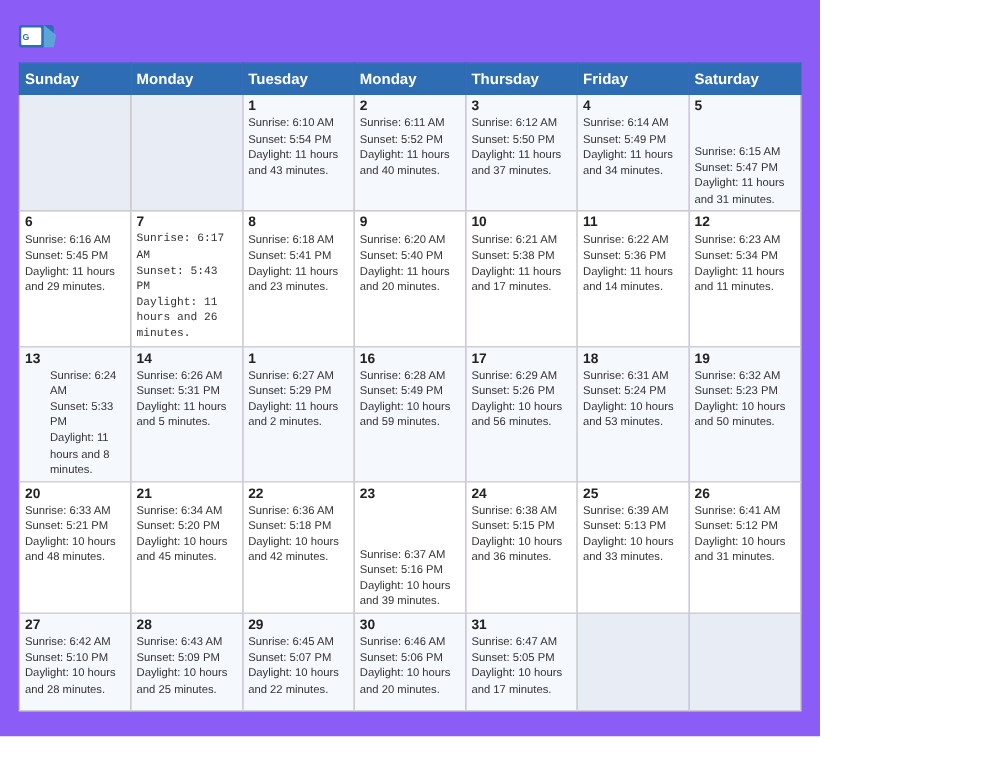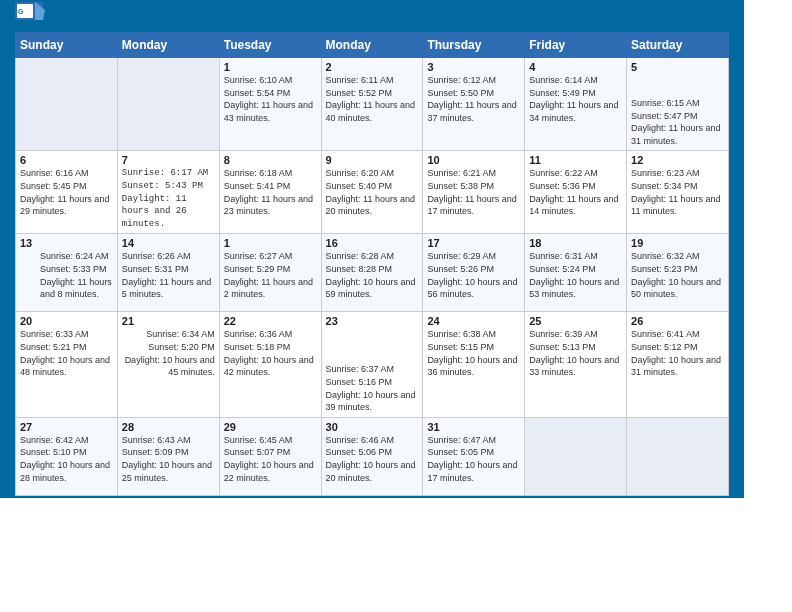--- a/index.html
+++ b/index.html
@@ -4,23 +4,23 @@
   <style>
     * { box-sizing: border-box; margin: 0; padding: 0; }
     body {
       font-family: Arial, sans-serif;
       background: #fff;
       width: 792px;
       height: 612px;
       overflow: hidden;
     }
     .container {
-      width: 744px;
-      padding: 2px 15px;
-      background: #0369a1;
+      width: 656px;
+      padding: 20px 15px;
+      background: #8b5cf6;
     }
     .header-row {
       display: flex;
       align-items: flex-start;
       justify-content: space-between;
       margin-bottom: 6px;
     }
     .logo {
       display: flex;
       align-items: center;
@@ -226,21 +226,21 @@
           </td>
           <td>
             <span class="day-num">1</span>
             <div class="day-info" style="white-space: pre-line;">Sunrise: 6:27 AM
 Sunset: 5:29 PM
 Daylight: 11 hours and 2 minutes.</div>
           </td>
           <td>
             <span class="day-num">16</span>
             <div class="day-info" style="white-space: pre-line;">Sunrise: 6:28 AM
-Sunset: 8:28 PM
+Sunset: 5:49 PM
 Daylight: 10 hours and 59 minutes.</div>
           </td>
           <td>
             <span class="day-num">17</span>
             <div class="day-info" style="white-space: pre-line;">Sunrise: 6:29 AM
 Sunset: 5:26 PM
 Daylight: 10 hours and 56 minutes.</div>
           </td>
           <td>
             <span class="day-num">18</span>
@@ -257,21 +257,21 @@
         </tr>
         <tr>
           <td>
             <span class="day-num">20</span>
             <div class="day-info" style="white-space: pre-line;">Sunrise: 6:33 AM
 Sunset: 5:21 PM
 Daylight: 10 hours and 48 minutes.</div>
           </td>
           <td>
             <span class="day-num">21</span>
-            <div class="day-info" style="white-space: pre-line; text-align: right;">Sunrise: 6:34 AM
+            <div class="day-info" style="white-space: pre-line;">Sunrise: 6:34 AM
 Sunset: 5:20 PM
 Daylight: 10 hours and 45 minutes.</div>
           </td>
           <td>
             <span class="day-num">22</span>
             <div class="day-info" style="white-space: pre-line;">Sunrise: 6:36 AM
 Sunset: 5:18 PM
 Daylight: 10 hours and 42 minutes.</div>
           </td>
           <td>

